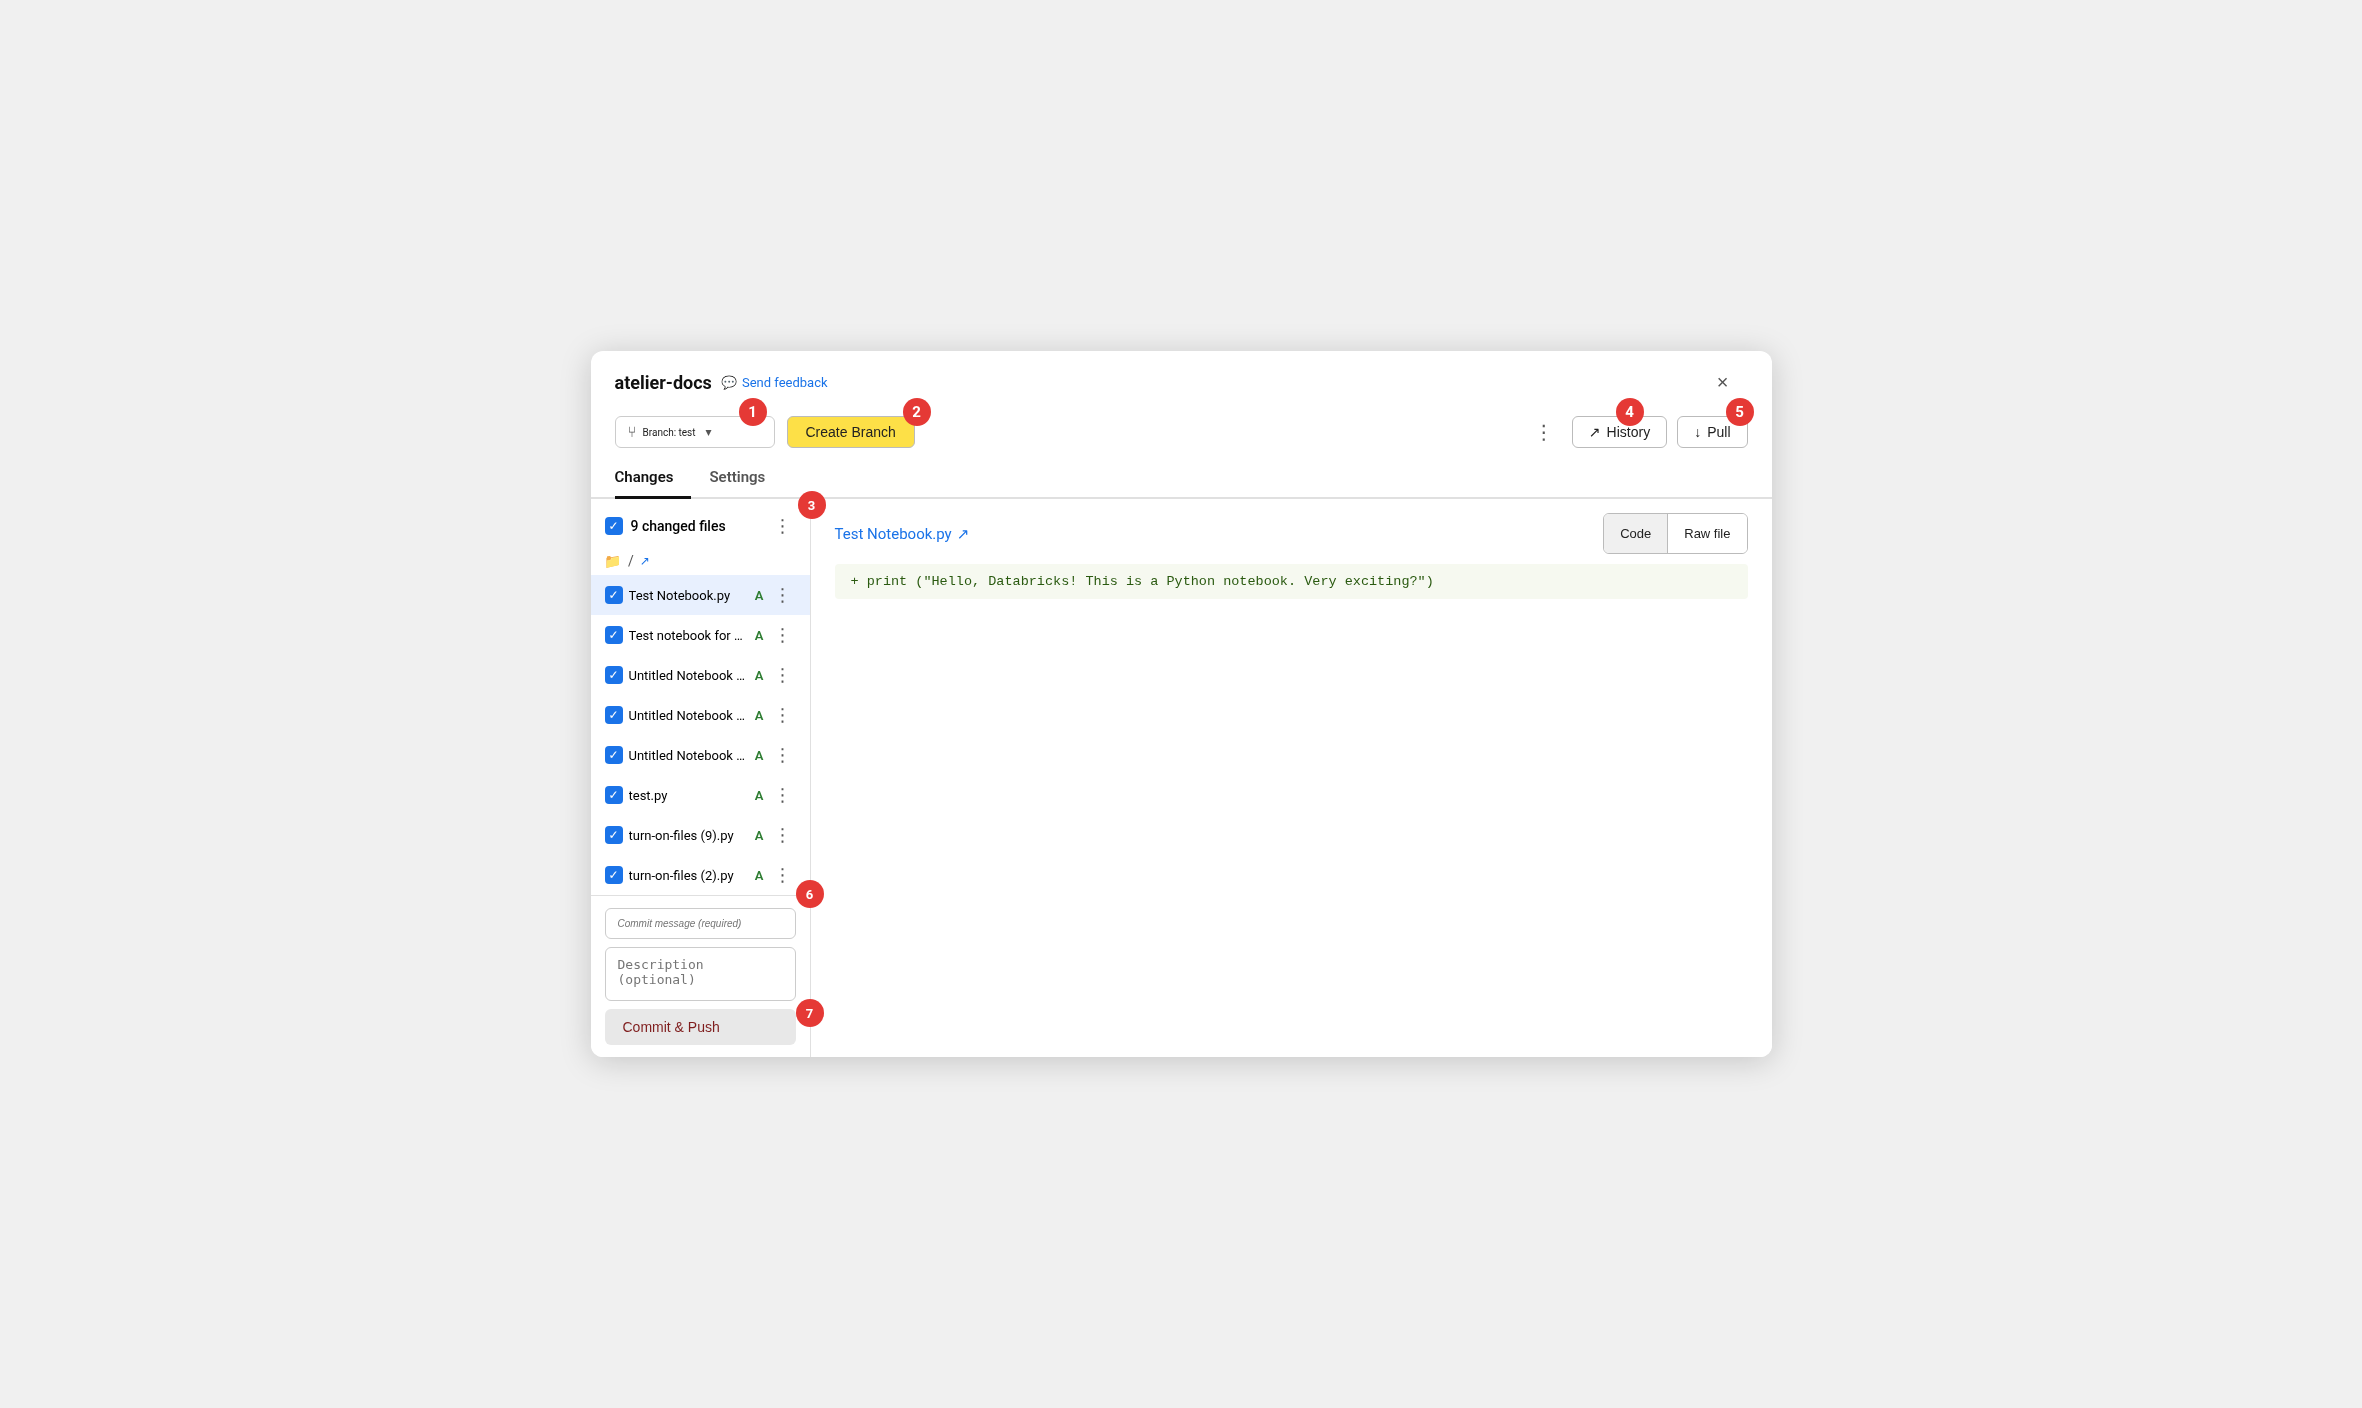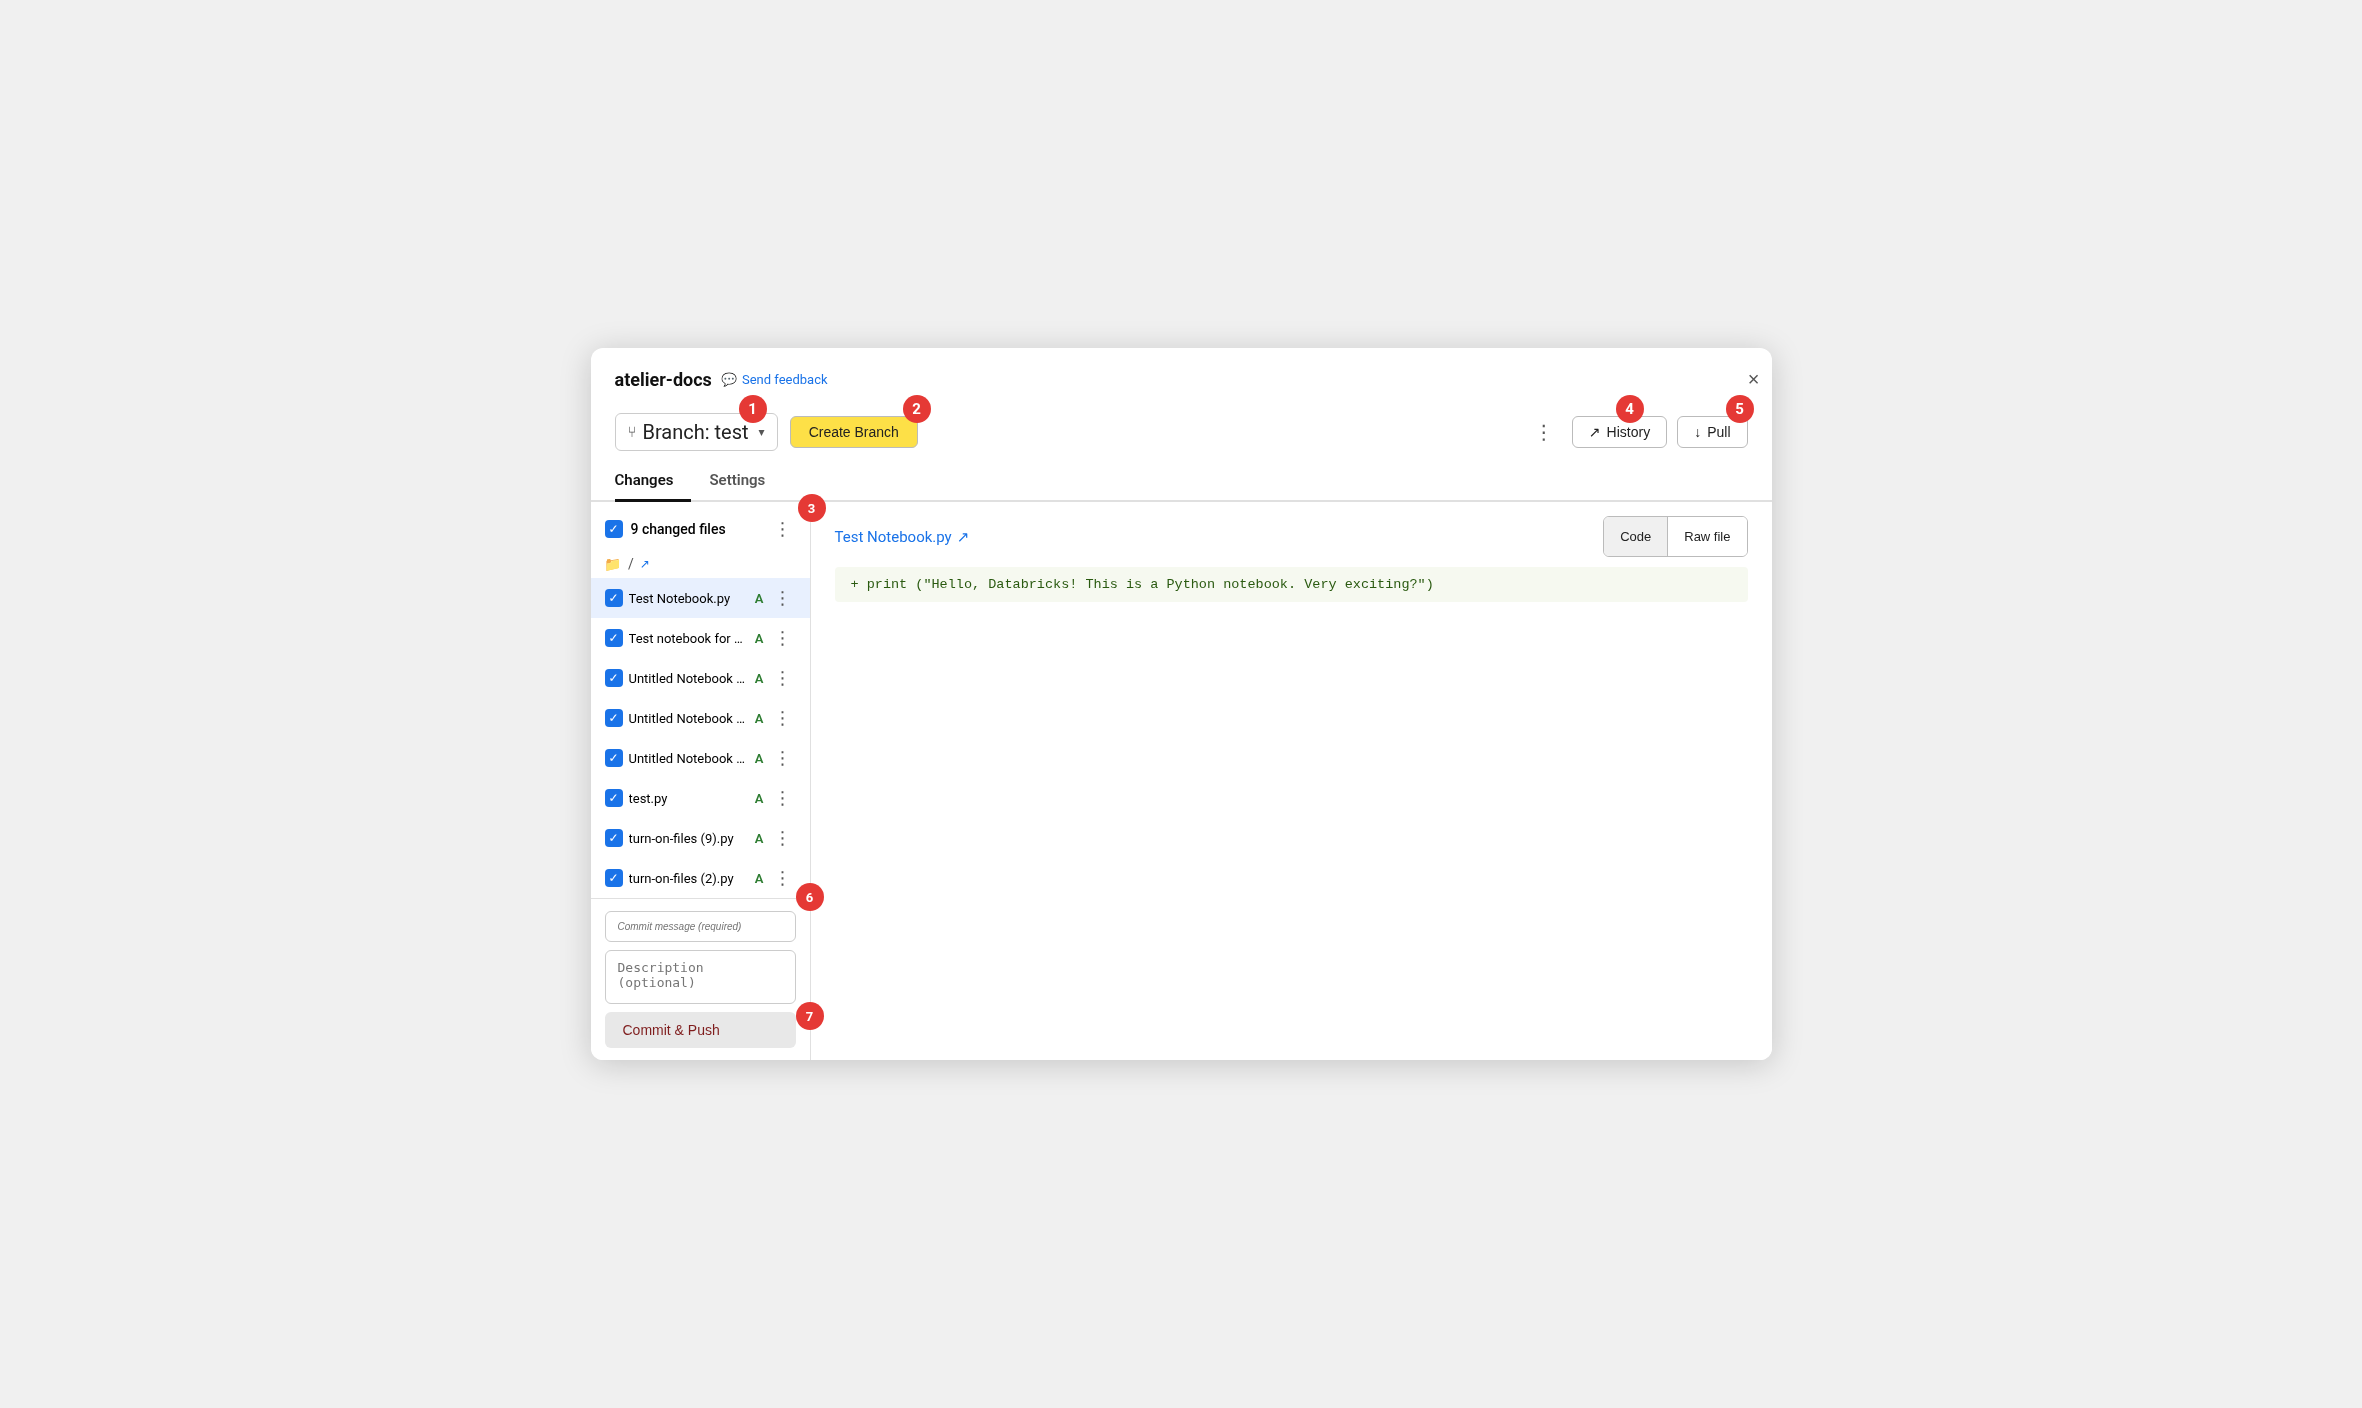--- a/index.html
+++ b/index.html
@@ -18,21 +18,21 @@
       box-shadow: 0 4px 32px rgba(0,0,0,0.18);
       width: 1181px;
       min-height: 704px;
       position: relative;
       overflow: hidden;
     }
     .title-bar {
       display: flex;
       align-items: center;
       justify-content: space-between;
-      padding: 18px 6px 10px 24px;
+      padding: 18px 37px 10px 24px;
       border-bottom: none;
     }
     .title-bar-left {
       display: flex;
       align-items: center;
       gap: 10px;
     }
     .app-title {
       font-weight: 700;
       font-size: 18px;
@@ -77,21 +77,21 @@
       cursor: pointer;
       gap: 6px;
       min-width: 160px;
     }
     .branch-icon {
       color: #555;
       font-size: 15px;
     }
     .branch-label {
       color: #222;
-      font-size: 20px;
+      font-size: 10px;
     }
     .chevron {
       color: #555;
       font-size: 12px;
       margin-left: 4px;
     }
     .create-branch-btn {
       border: 1.5px solid #bbb;
       background: #fde047;
       border-radius: 6px;

